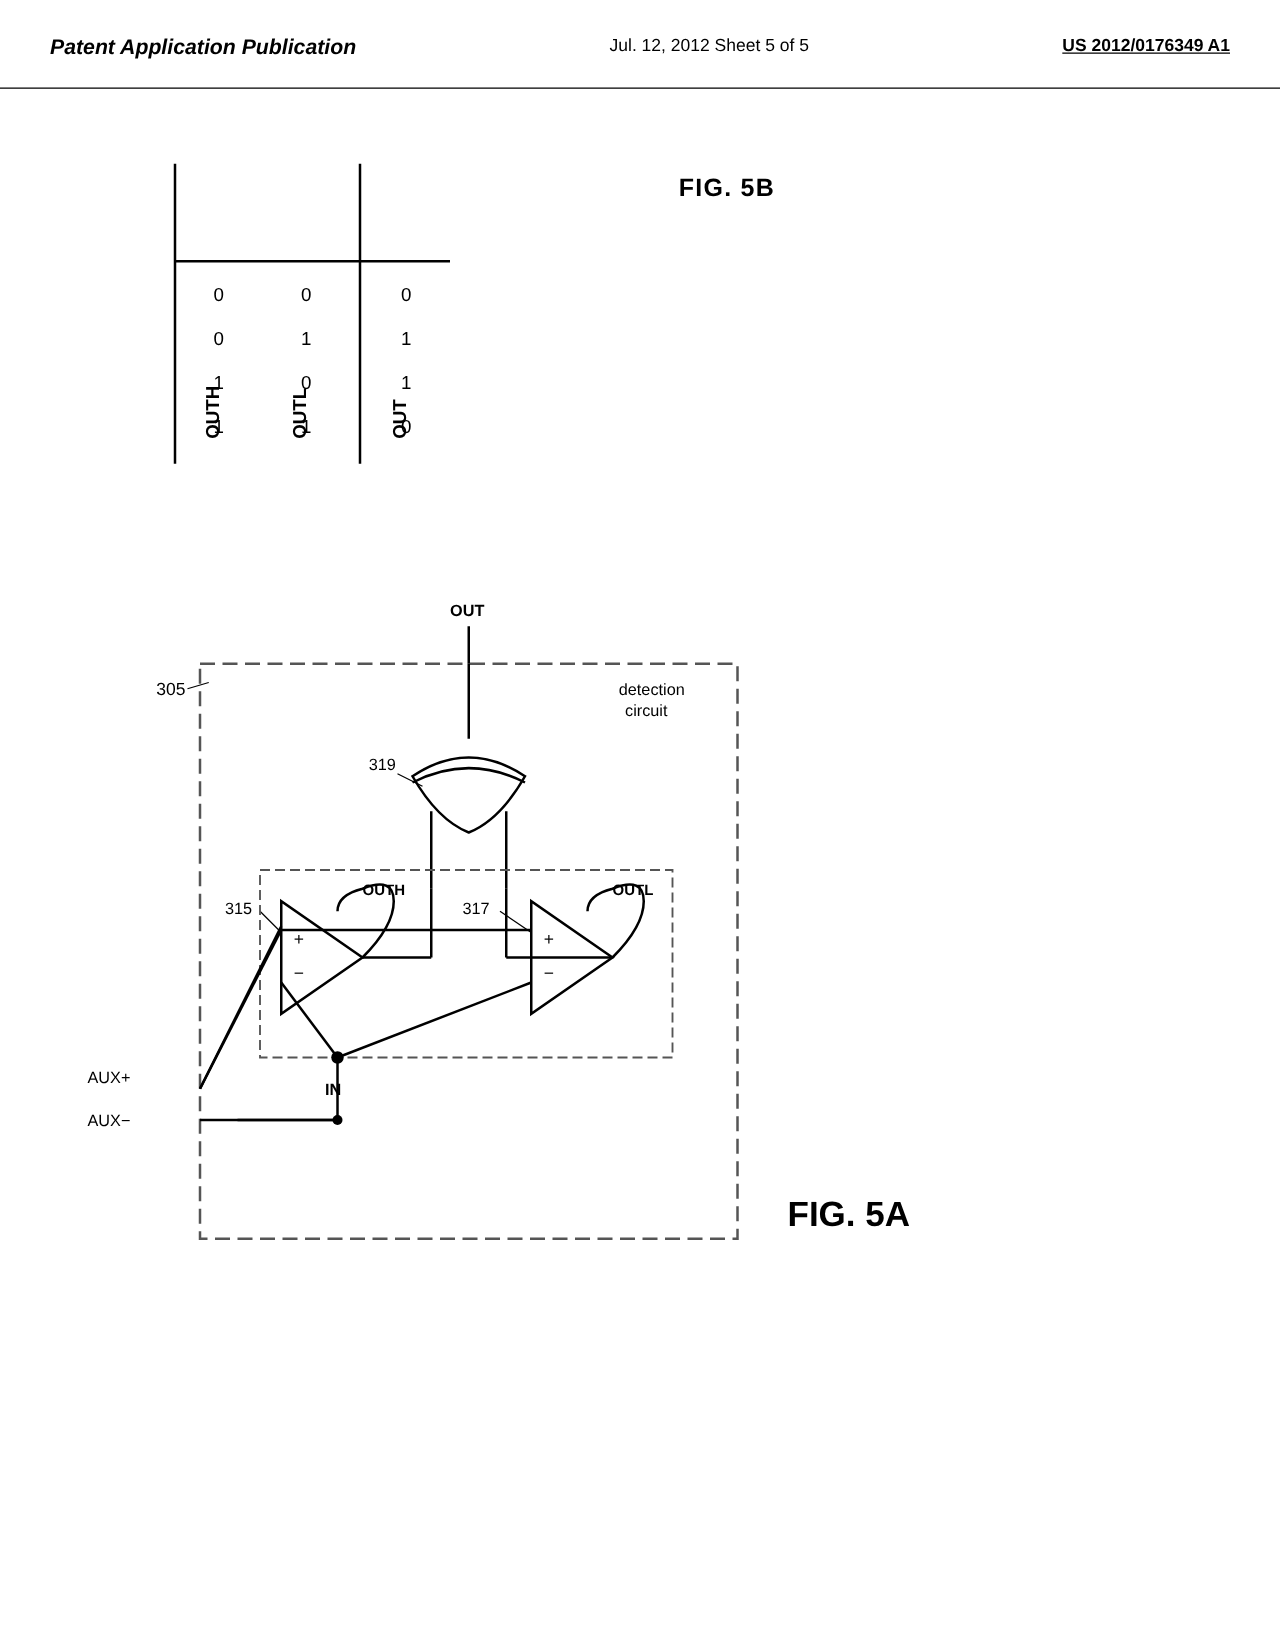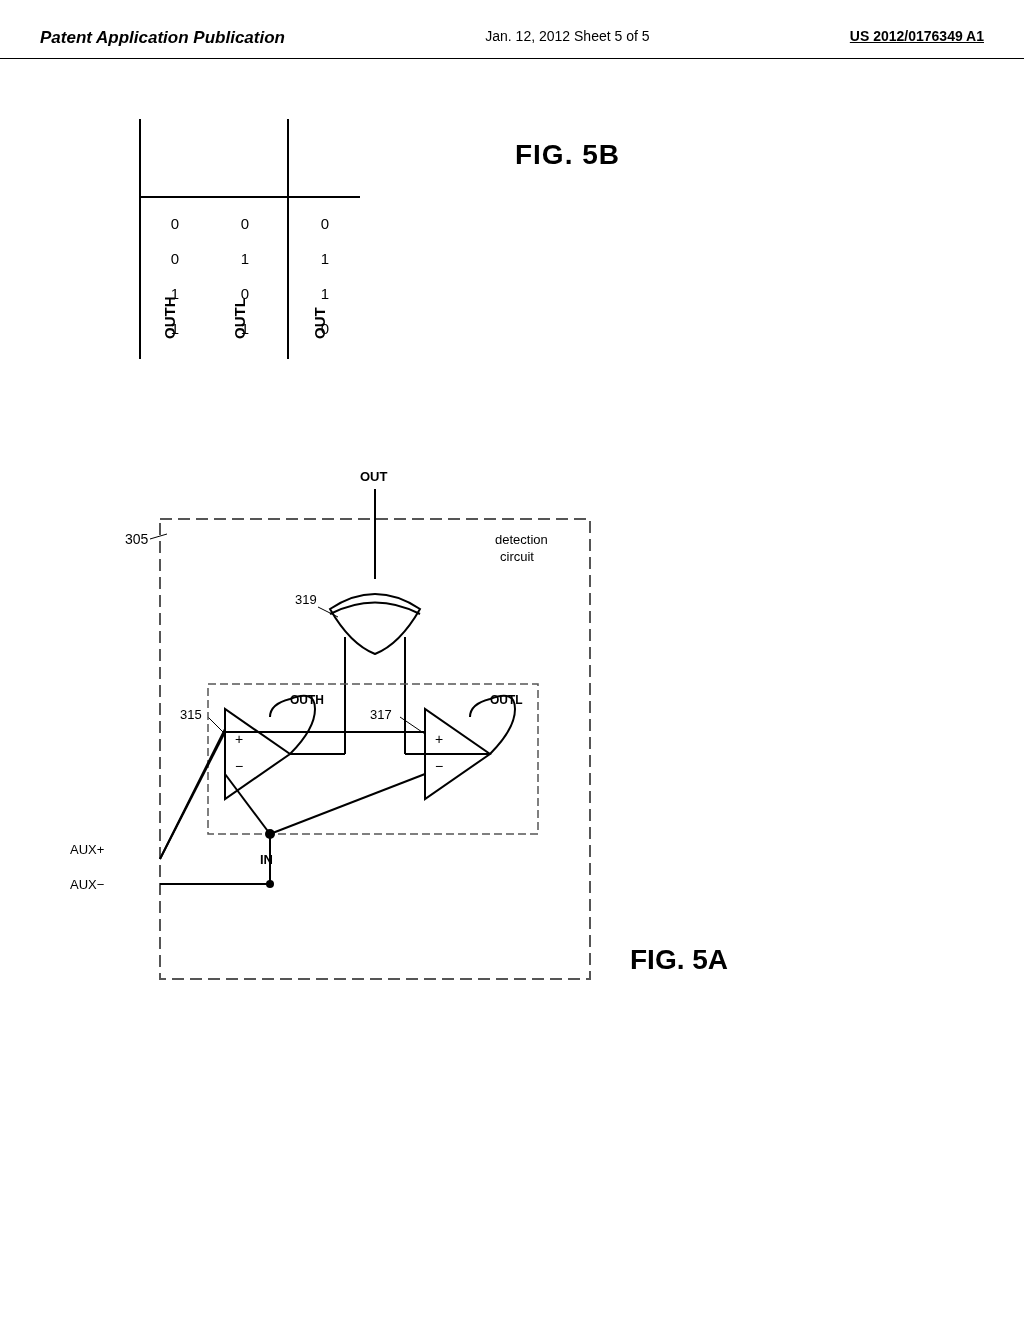--- a/index.html
+++ b/index.html
@@ -10,21 +10,21 @@
       overflow: hidden;
       font-family: Arial, sans-serif;
       position: relative;
     }
 
     
     #header {
       display: flex;
       justify-content: space-between;
       align-items: flex-start;
-      padding: 28px 40px 10px 40px;
+      padding: 28px 40px 22px 40px;
       border-bottom: 1px solid #000;
     }
     #header .left {
       font-size: 17px;
       font-weight: bold;
       font-style: italic;
     }
     #header .center {
       font-size: 14px;
       text-align: center;
@@ -64,21 +64,21 @@
     }
   </style>
 </head>
 <body>
 
 <div id="header">
   <div class="left">
     <span>Patent Application Publication</span>
   </div>
   <div class="center">
-    <span>Jan. 12, 2012  Sheet 5 of 5</span>
+    <span>Jul. 12, 2012  Sheet 5 of 5</span>
   </div>
   <div class="right">
     <span>US 2012/0176349 A1</span>
   </div>
 </div>
 
 <div id="content">
 
   <div id="fig5b">
     <div style="position: relative; display: inline-block;">
@@ -107,21 +107,21 @@
 
         <text x="185" y="110" text-anchor="middle" font-size="15" font-family="Arial">0</text>
         <text x="185" y="145" text-anchor="middle" font-size="15" font-family="Arial">1</text>
         <text x="185" y="180" text-anchor="middle" font-size="15" font-family="Arial">1</text>
         <text x="185" y="215" text-anchor="middle" font-size="15" font-family="Arial">0</text>
 
         <line x1="0" y1="0" x2="0" y2="240" stroke="#000" stroke-width="2"></line>
       </svg>
 
       
-      <div style="position: absolute; top: 20px; right: -160px; font-size: 28px; font-weight: bold; font-family: Arial; letter-spacing: 1px;">
+      <div style="position: absolute; top: 9px; right: -160px; font-size: 20px; font-weight: bold; font-family: Arial; letter-spacing: 1px;">
         <span>FIG. 5B</span>
       </div>
     </div>
   </div>
 
   <div id="fig5a">
     <svg width="680" height="580">
 
       <rect x="100" y="30" width="430" height="460" fill="none" stroke="#555" stroke-width="2" stroke-dasharray="12,6"></rect>
 

